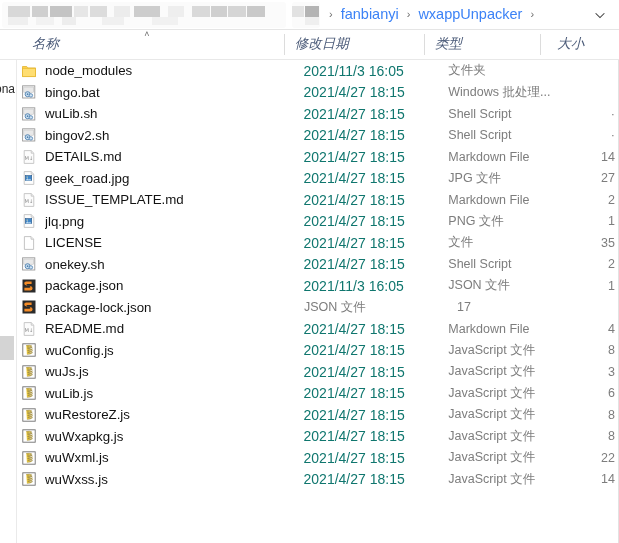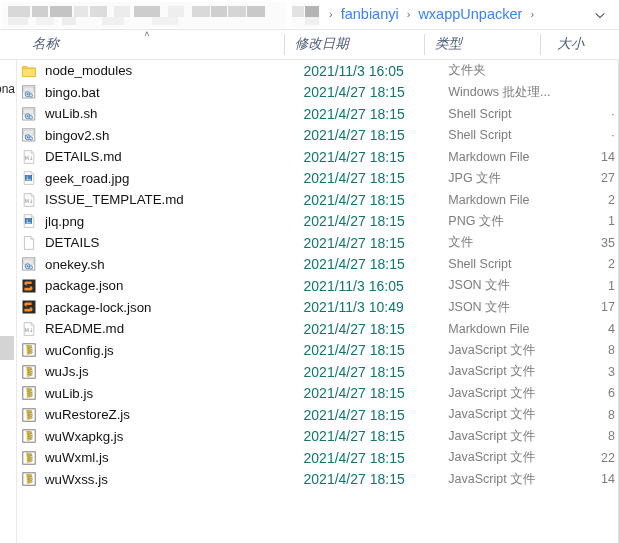--- a/index.html
+++ b/index.html
@@ -452,21 +452,21 @@
           <div class="cell-size"><span>1</span></div>
         </div>
         <div class="row">
           <div class="cell-name">
             <span class="ico">
               <svg viewBox="0 0 16 16">
                 <path d="M3.4 1.6 h6.6 l2.6 2.6 v10.2 h-9.2 z" fill="#ffffff" stroke="#bdbdbd" stroke-width="0.9"></path>
                 <path d="M10 1.6 v2.6 h2.6" fill="#f0f0f0" stroke="#bdbdbd" stroke-width="0.8"></path>
               </svg>
             </span>
-            <span class="fname">DETAILS</span>
+            <span class="fname">LICENSE</span>
           </div>
           <div class="cell-date">2021/4/27 18:15</div>
           <div class="cell-type">文件</div>
           <div class="cell-size"><span>35</span></div>
         </div>
         <div class="row">
           <div class="cell-name">
             <span class="ico">
               <svg viewBox="0 0 16 16">
                 <rect x="1.6" y="1.8" width="12.2" height="12.2" fill="#fdfdfd" stroke="#9a9a9a" stroke-width="0.9"></rect>
@@ -499,21 +499,20 @@
         <div class="row">
           <div class="cell-name">
             <span class="ico">
               <svg viewBox="0 0 16 16">
                 <rect x="1.5" y="1.5" width="13" height="13" fill="#2b2b2b"></rect>
                 <path d="M10.6 3.4 L5.2 3.4 Q3.2 3.4 3.2 5.3 Q3.2 7.2 5.6 7.6 L8.4 8.1 Q9.4 8.3 9.4 9.0 Q9.4 9.8 8.2 9.8 L3.4 9.8 L3.4 12.4 L9.2 12.4 Q11.6 12.4 11.6 10.2 Q11.6 8.3 9.2 7.9 L6.4 7.4 Q5.4 7.2 5.4 6.6 Q5.4 5.9 6.5 5.9 L10.6 5.9 Z" fill="#f58c27"></path>
               </svg>
             </span>
             <span class="fname">package-lock.json</span>
           </div>
-          <div class="cell-date">2021/11/3 10:49</div>
           <div class="cell-type">JSON 文件</div>
           <div class="cell-size"><span>17</span></div>
         </div>
         <div class="row">
           <div class="cell-name">
             <span class="ico">
               <svg viewBox="0 0 16 16">
                 <path d="M3.2 1.6 h7 l2.6 2.6 v10.2 h-9.6 z" fill="#fcfcfc" stroke="#c2c2c2" stroke-width="0.9"></path>
                 <path d="M10.2 1.6 v2.6 h2.6" fill="#eaeaea" stroke="#c2c2c2" stroke-width="0.8"></path>
                 <text x="8" y="10.6" font-size="5.2" fill="#8d8d8d" text-anchor="middle" font-family="DejaVu Sans, sans-serif">M↓</text>

